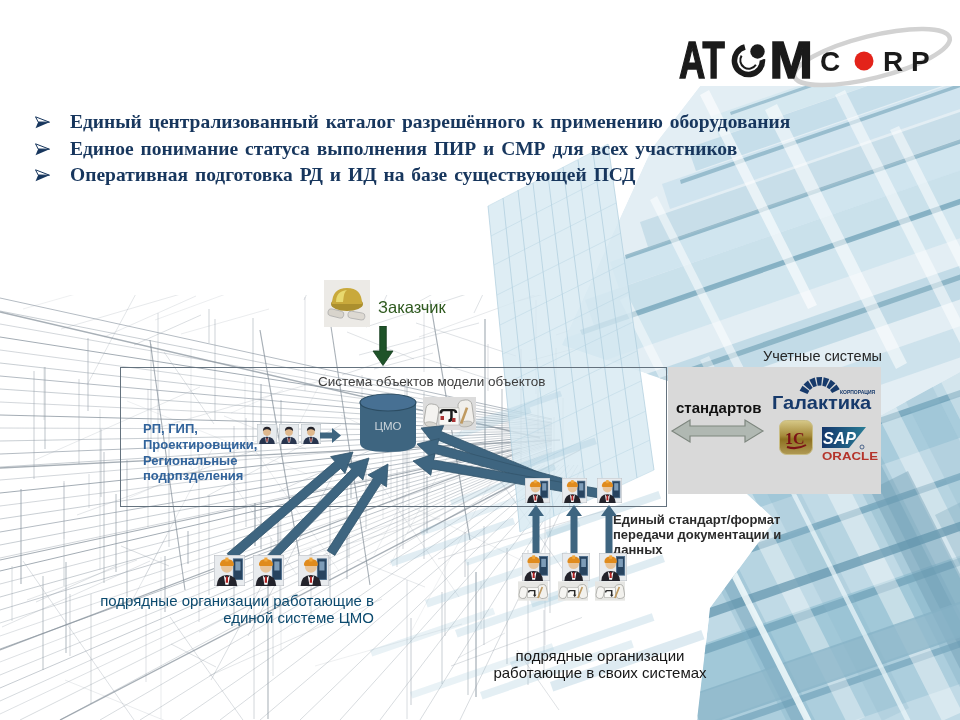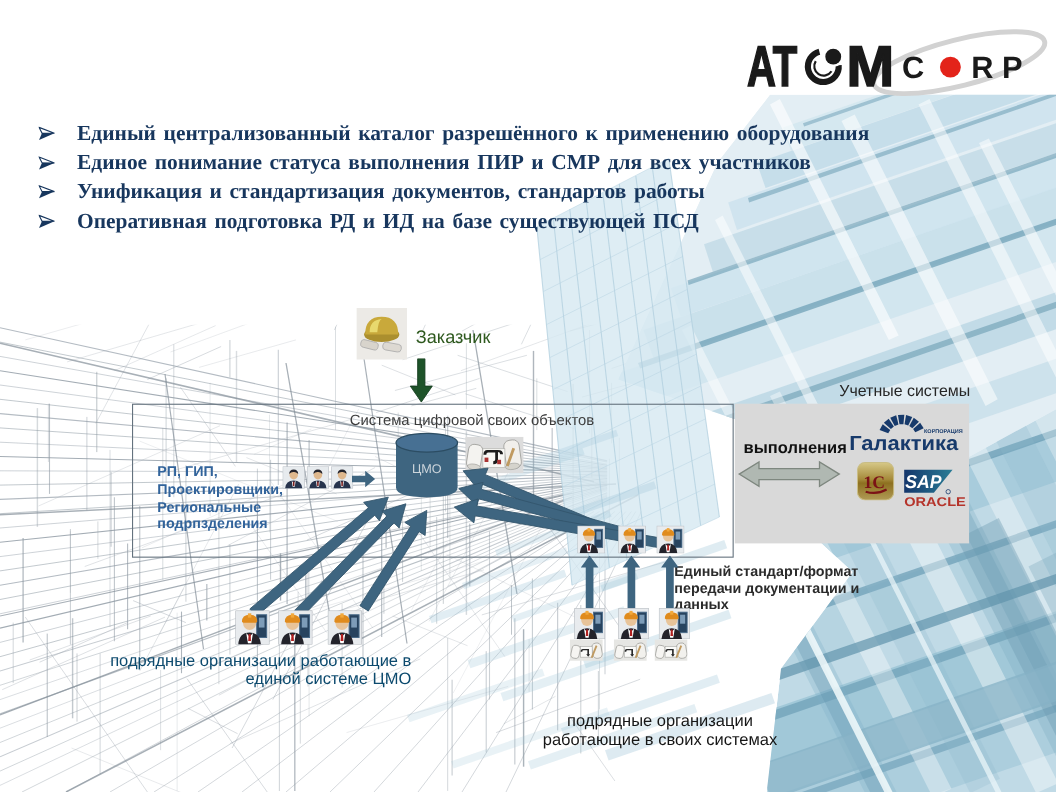--- a/index.html
+++ b/index.html
@@ -356,42 +356,38 @@
 <path d="M0.5 0.8 L14.5 6.2 L3.2 6.0 Z" fill="#ffffff" stroke="#17365d" stroke-width="1"></path>
 <path d="M3.2 6.0 L14.5 6.2 L0.5 12.2 Z" fill="#17365d"></path>
 </svg>Единый централизованный каталог разрешённого к применению оборудования</div>
 <div class="row"><svg width="16" height="13" viewBox="0 0 16 13" style="margin-right:19px;vertical-align:-1px;">
 <path d="M0.5 0.8 L14.5 6.2 L3.2 6.0 Z" fill="#ffffff" stroke="#17365d" stroke-width="1"></path>
 <path d="M3.2 6.0 L14.5 6.2 L0.5 12.2 Z" fill="#17365d"></path>
 </svg>Единое понимание статуса  выполнения ПИР и СМР  для всех участников</div>
 <div class="row"><svg width="16" height="13" viewBox="0 0 16 13" style="margin-right:19px;vertical-align:-1px;">
 <path d="M0.5 0.8 L14.5 6.2 L3.2 6.0 Z" fill="#ffffff" stroke="#17365d" stroke-width="1"></path>
 <path d="M3.2 6.0 L14.5 6.2 L0.5 12.2 Z" fill="#17365d"></path>
-</svg>Унификация и стандартизация документов, стандартов работы</div>
-<div class="row"><svg width="16" height="13" viewBox="0 0 16 13" style="margin-right:19px;vertical-align:-1px;">
-<path d="M0.5 0.8 L14.5 6.2 L3.2 6.0 Z" fill="#ffffff" stroke="#17365d" stroke-width="1"></path>
-<path d="M3.2 6.0 L14.5 6.2 L0.5 12.2 Z" fill="#17365d"></path>
 </svg>Оперативная подготовка РД и ИД на базе существующей ПСД</div>
 </div>
 
 <svg class="abs" style="left:324px;top:280px;" width="46" height="47" viewBox="0 0 46 47">
   <rect width="46" height="47" fill="#eceae6"></rect>
   <rect x="4" y="30" width="16" height="7" rx="3" fill="#d8d4cc" stroke="#aaa" stroke-width="0.7" transform="rotate(14 12 33)"></rect>
   <rect x="24" y="32" width="17" height="7" rx="3" fill="#ddd9d2" stroke="#aaa" stroke-width="0.7" transform="rotate(10 32 35)"></rect>
   <ellipse cx="23" cy="24" rx="16" ry="7" fill="#ab8f2e"></ellipse>
   <path d="M8 24 Q8 8 23 8 Q38 8 38 24 Z" fill="#c9a93b"></path>
   <path d="M12 22 Q12 11 23 10 Q20 11 19 22 Z" fill="#e8d96e"></path>
 </svg>
 <div class="lab" style="left:378px;top:298px;font-weight:normal;font-size:16.5px;color:#2e591e;">Заказчик</div>
 <svg class="abs" style="left:370px;top:326px;" width="26" height="41" viewBox="0 0 26 41">
   <path d="M9.7 0 L16.3 0 L16.3 25 L23 25 L13 39.5 L3 25 L9.7 25 Z" fill="#1e5329" stroke="#153c1e" stroke-width="0.8"></path>
 </svg>
 
 <div class="abs" style="left:120px;top:367px;width:545px;height:138px;border:1.4px solid #64727e;"></div>
-<div class="lab" style="left:318px;top:374px;font-size:13.5px;color:#3d3d3d;">Система цифровой своих объектов</div>
+<div class="lab" style="left:318px;top:374px;font-size:13.5px;color:#3d3d3d;">Система объектов модели объектов</div>
 
 <svg class="abs" style="left:359px;top:393px;" width="58" height="60" viewBox="0 0 58 60">
   <path d="M1 9.5 L1 50 Q1 59 29 59 Q57 59 57 50 L57 9.5 Z" fill="#3e6580"></path>
   <ellipse cx="29" cy="9.5" rx="28" ry="8.5" fill="#477093" stroke="#2c4d63" stroke-width="1.2"></ellipse>
   <text x="29" y="37" text-anchor="middle" font-family="Liberation Sans,sans-serif" font-size="11.5" fill="#ccd5db">ЦМО</text>
 </svg>
 
 <svg class="abs" style="left:423px;top:397px;" width="53" height="33" viewBox="0 0 53 33">
   <rect width="53" height="33" fill="#dcdcdc"></rect>
   <rect x="2" y="7" width="13" height="22" rx="5" fill="#f4f3f0" stroke="#9a9a96" stroke-width="0.7" transform="rotate(9 8 18)"></rect>
@@ -473,21 +469,21 @@
 <ellipse cx="10" cy="9" rx="4.6" ry="4.8" fill="#e8c49a"></ellipse>
 <path d="M4.6 8 Q4.6 3 10 3 Q15.4 3 15.4 8 L14.6 8.6 L5.4 8.6 Z" fill="#e08b1d"></path>
 <rect x="8.8" y="2" width="2.4" height="3" fill="#f2a83b"></rect>
 <path d="M2 24 Q2.6 15.5 10 15.5 Q17.4 15.5 18 24 Z" fill="#23232b"></path>
 <path d="M7.6 15.8 L10 18.4 L12.4 15.8 L11.2 23 L8.8 23 Z" fill="#fff"></path>
 <path d="M9.3 16.6 L10.7 16.6 L11 21.5 L9 21.5 Z" fill="#b02020"></path>
 </svg>
 
 <div class="lab" style="left:763px;top:348px;font-size:14.5px;color:#262626;">Учетные системы</div>
 <div class="abs" style="left:668px;top:367px;width:213px;height:127px;background:#d9d9d9;"></div>
-<div class="lab" style="left:676px;top:399px;font-weight:bold;font-size:15px;color:#111;">выполнения</div>
+<div class="lab" style="left:676px;top:399px;font-weight:bold;font-size:15px;color:#111;">стандартов</div>
 <svg class="abs" style="left:670px;top:418px;" width="95" height="26" viewBox="0 0 95 26">
   <path d="M2 13 L20 2 L20 8 L75 8 L75 2 L93 13 L75 24 L75 18 L20 18 L20 24 Z" fill="#b0b8b2" stroke="#7e877f" stroke-width="1.2"></path>
 </svg>
 <svg class="abs" style="left:770px;top:370px;" width="108" height="44" viewBox="0 0 108 44">
   <g fill="#173a6b">
     <path d="M 29.6 20.8 L 32.5 15.7 L 39.3 20.8 L 37.5 23.9 Z"></path>
     <path d="M 33.5 14.4 L 37.9 10.6 L 42.6 17.7 L 39.9 20.1 Z"></path>
     <path d="M 39.3 9.8 L 44.7 7.6 L 46.8 15.9 L 43.4 17.2 Z"></path>
     <path d="M 46.3 7.3 L 52.1 7.1 L 51.3 15.6 L 47.7 15.7 Z"></path>
     <path d="M 53.7 7.3 L 59.3 9.1 L 55.7 16.8 L 52.3 15.7 Z"></path>

